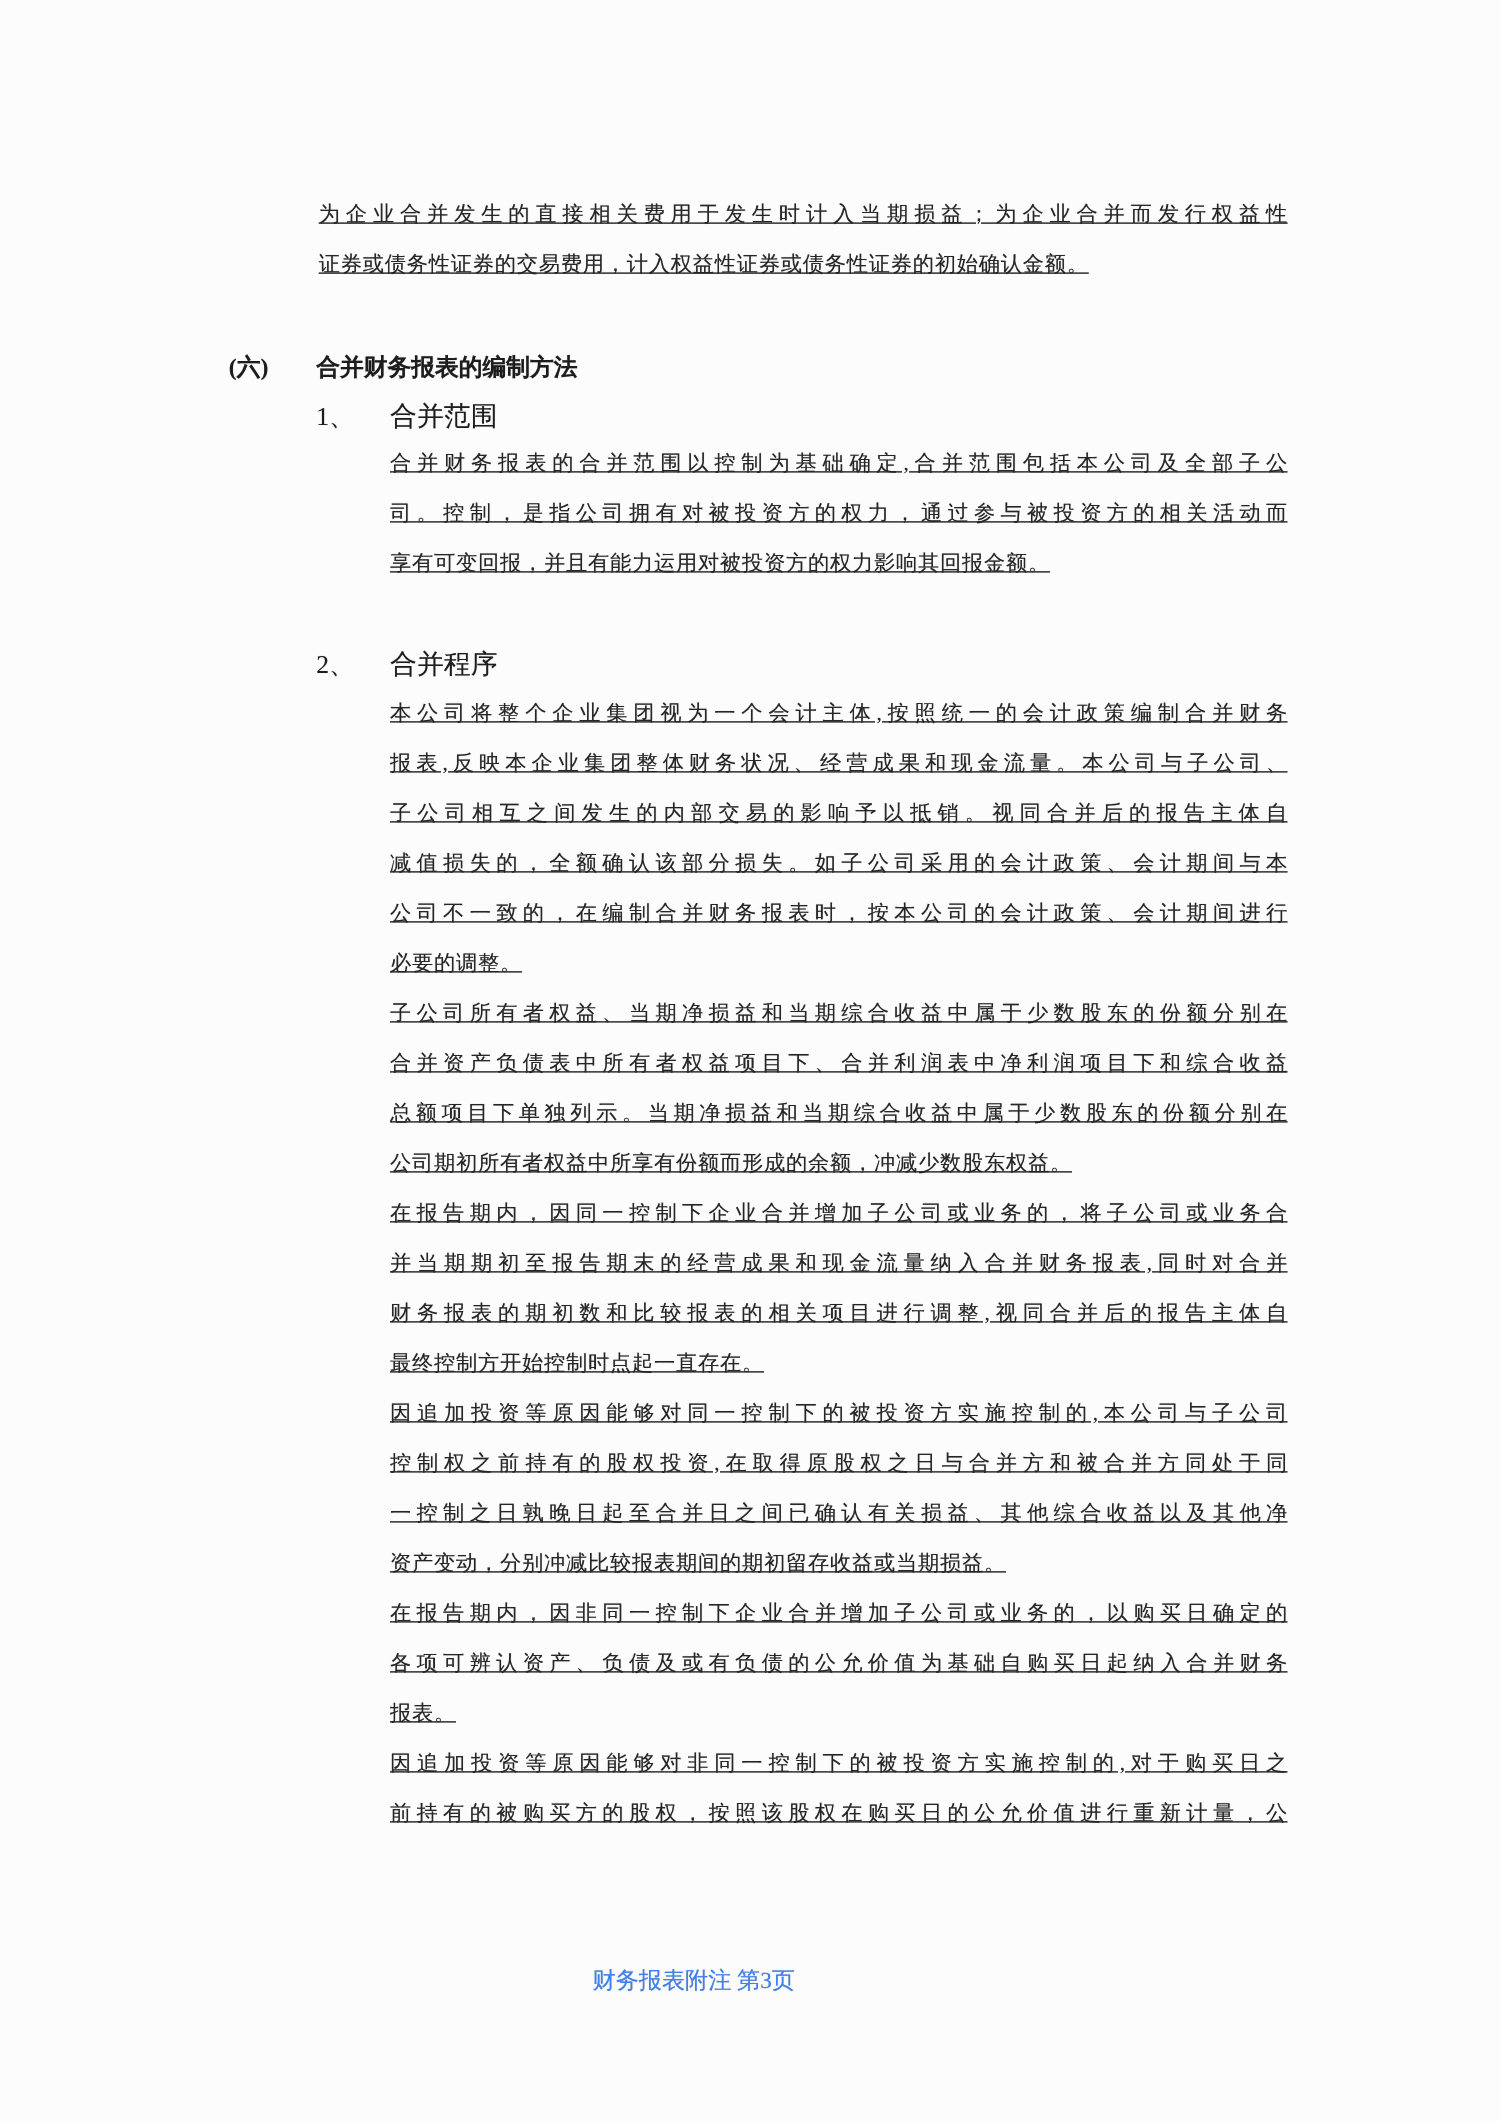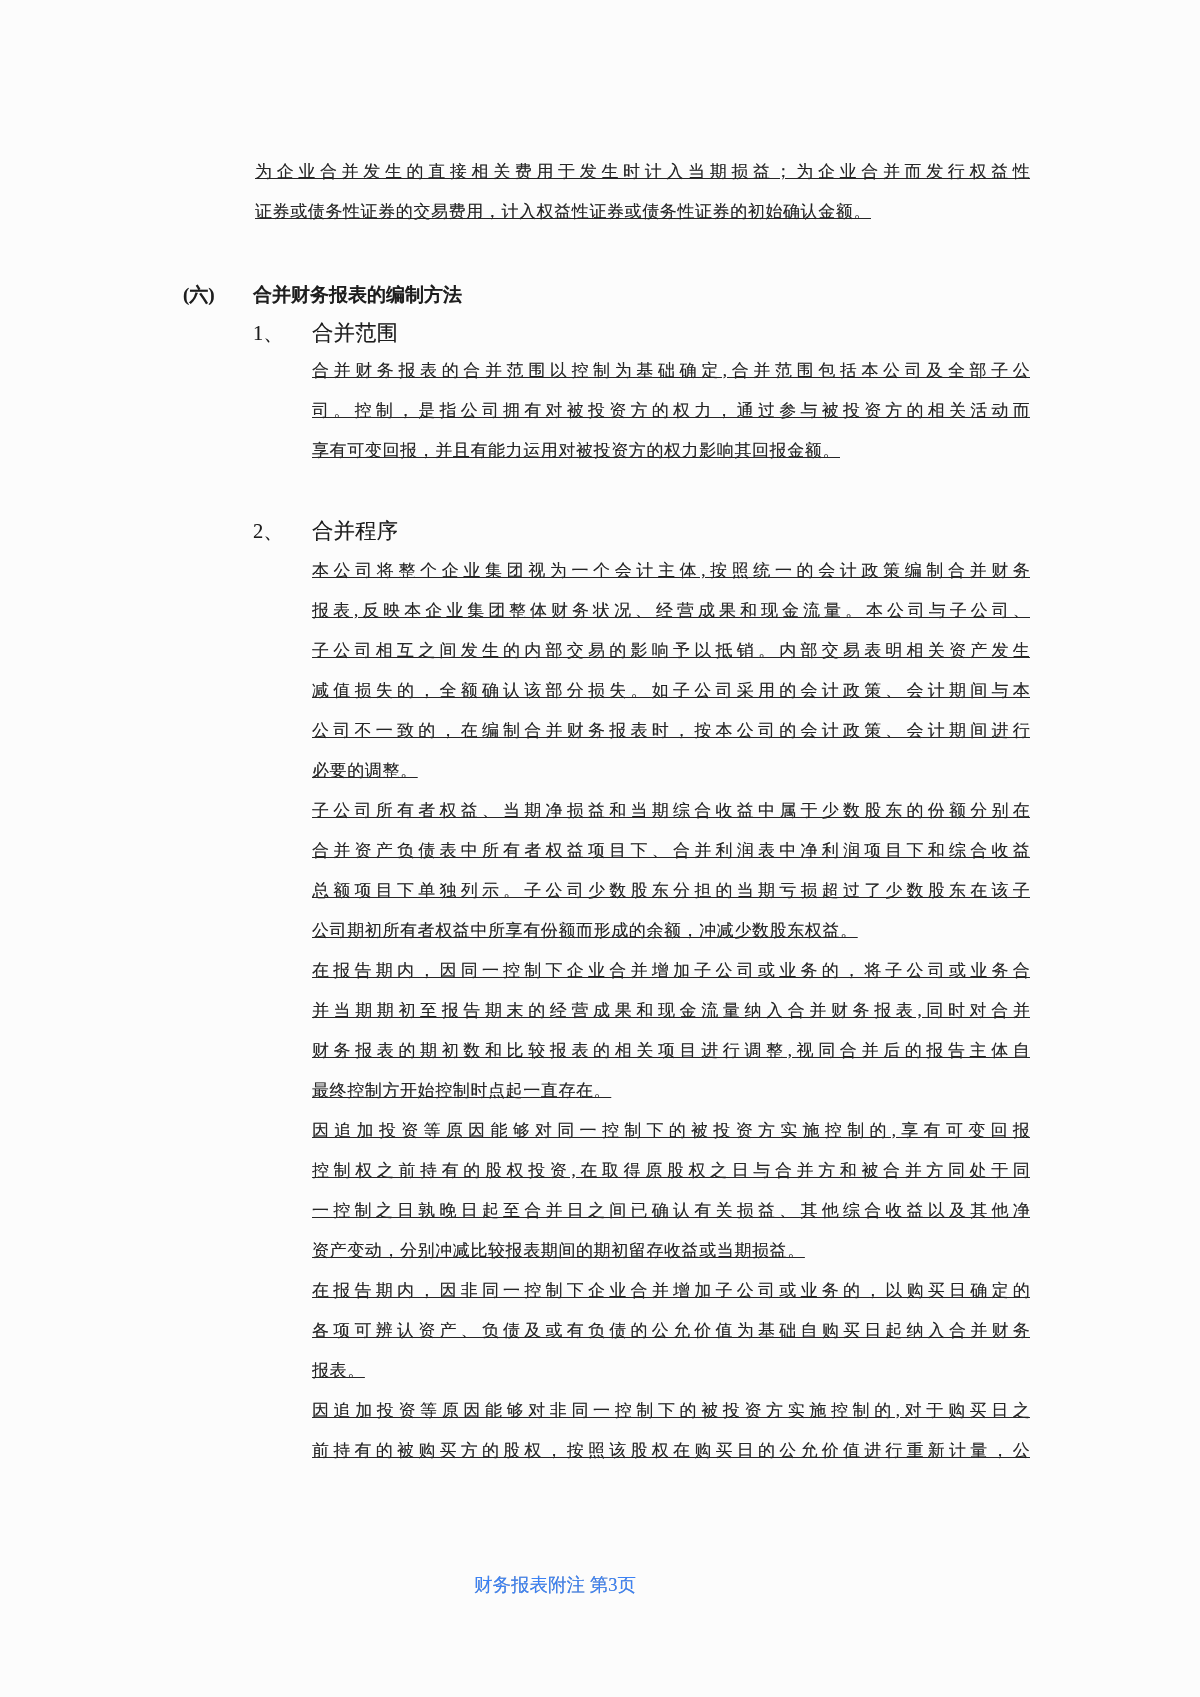--- a/index.html
+++ b/index.html
@@ -65,33 +65,33 @@
     <div class="ln pl">享有可变回报，并且有能力运用对被投资方的权力影响其回报金额。</div>
   </div>
 
   <div class="block sub-row sub2">
     <span class="sub-num">2、</span><span>合并程序</span>
   </div>
 
   <div class="block s2-body">
     <div class="ln">本公司将整个企业集团视为一个会计主体,按照统一的会计政策编制合并财务</div>
     <div class="ln">报表,反映本企业集团整体财务状况、经营成果和现金流量。本公司与子公司、</div>
-    <div class="ln">子公司相互之间发生的内部交易的影响予以抵销。内部交易表明相关资产发生</div>
+    <div class="ln">子公司相互之间发生的内部交易的影响予以抵销。视同合并后的报告主体自</div>
     <div class="ln">减值损失的，全额确认该部分损失。如子公司采用的会计政策、会计期间与本</div>
     <div class="ln">公司不一致的，在编制合并财务报表时，按本公司的会计政策、会计期间进行</div>
     <div class="ln pl">必要的调整。</div>
     <div class="ln">子公司所有者权益、当期净损益和当期综合收益中属于少数股东的份额分别在</div>
     <div class="ln">合并资产负债表中所有者权益项目下、合并利润表中净利润项目下和综合收益</div>
-    <div class="ln">总额项目下单独列示。子公司少数股东分担的当期亏损超过了少数股东在该子</div>
+    <div class="ln">总额项目下单独列示。当期净损益和当期综合收益中属于少数股东的份额分别在</div>
     <div class="ln pl">公司期初所有者权益中所享有份额而形成的余额，冲减少数股东权益。</div>
     <div class="ln">在报告期内，因同一控制下企业合并增加子公司或业务的，将子公司或业务合</div>
     <div class="ln">并当期期初至报告期末的经营成果和现金流量纳入合并财务报表,同时对合并</div>
     <div class="ln">财务报表的期初数和比较报表的相关项目进行调整,视同合并后的报告主体自</div>
     <div class="ln pl">最终控制方开始控制时点起一直存在。</div>
-    <div class="ln">因追加投资等原因能够对同一控制下的被投资方实施控制的,享有可变回报</div>
+    <div class="ln">因追加投资等原因能够对同一控制下的被投资方实施控制的,本公司与子公司</div>
     <div class="ln">控制权之前持有的股权投资,在取得原股权之日与合并方和被合并方同处于同</div>
     <div class="ln">一控制之日孰晚日起至合并日之间已确认有关损益、其他综合收益以及其他净</div>
     <div class="ln pl">资产变动，分别冲减比较报表期间的期初留存收益或当期损益。</div>
     <div class="ln">在报告期内，因非同一控制下企业合并增加子公司或业务的，以购买日确定的</div>
     <div class="ln">各项可辨认资产、负债及或有负债的公允价值为基础自购买日起纳入合并财务</div>
     <div class="ln pl">报表。</div>
     <div class="ln">因追加投资等原因能够对非同一控制下的被投资方实施控制的,对于购买日之</div>
     <div class="ln">前持有的被购买方的股权，按照该股权在购买日的公允价值进行重新计量，公</div>
   </div>
 

